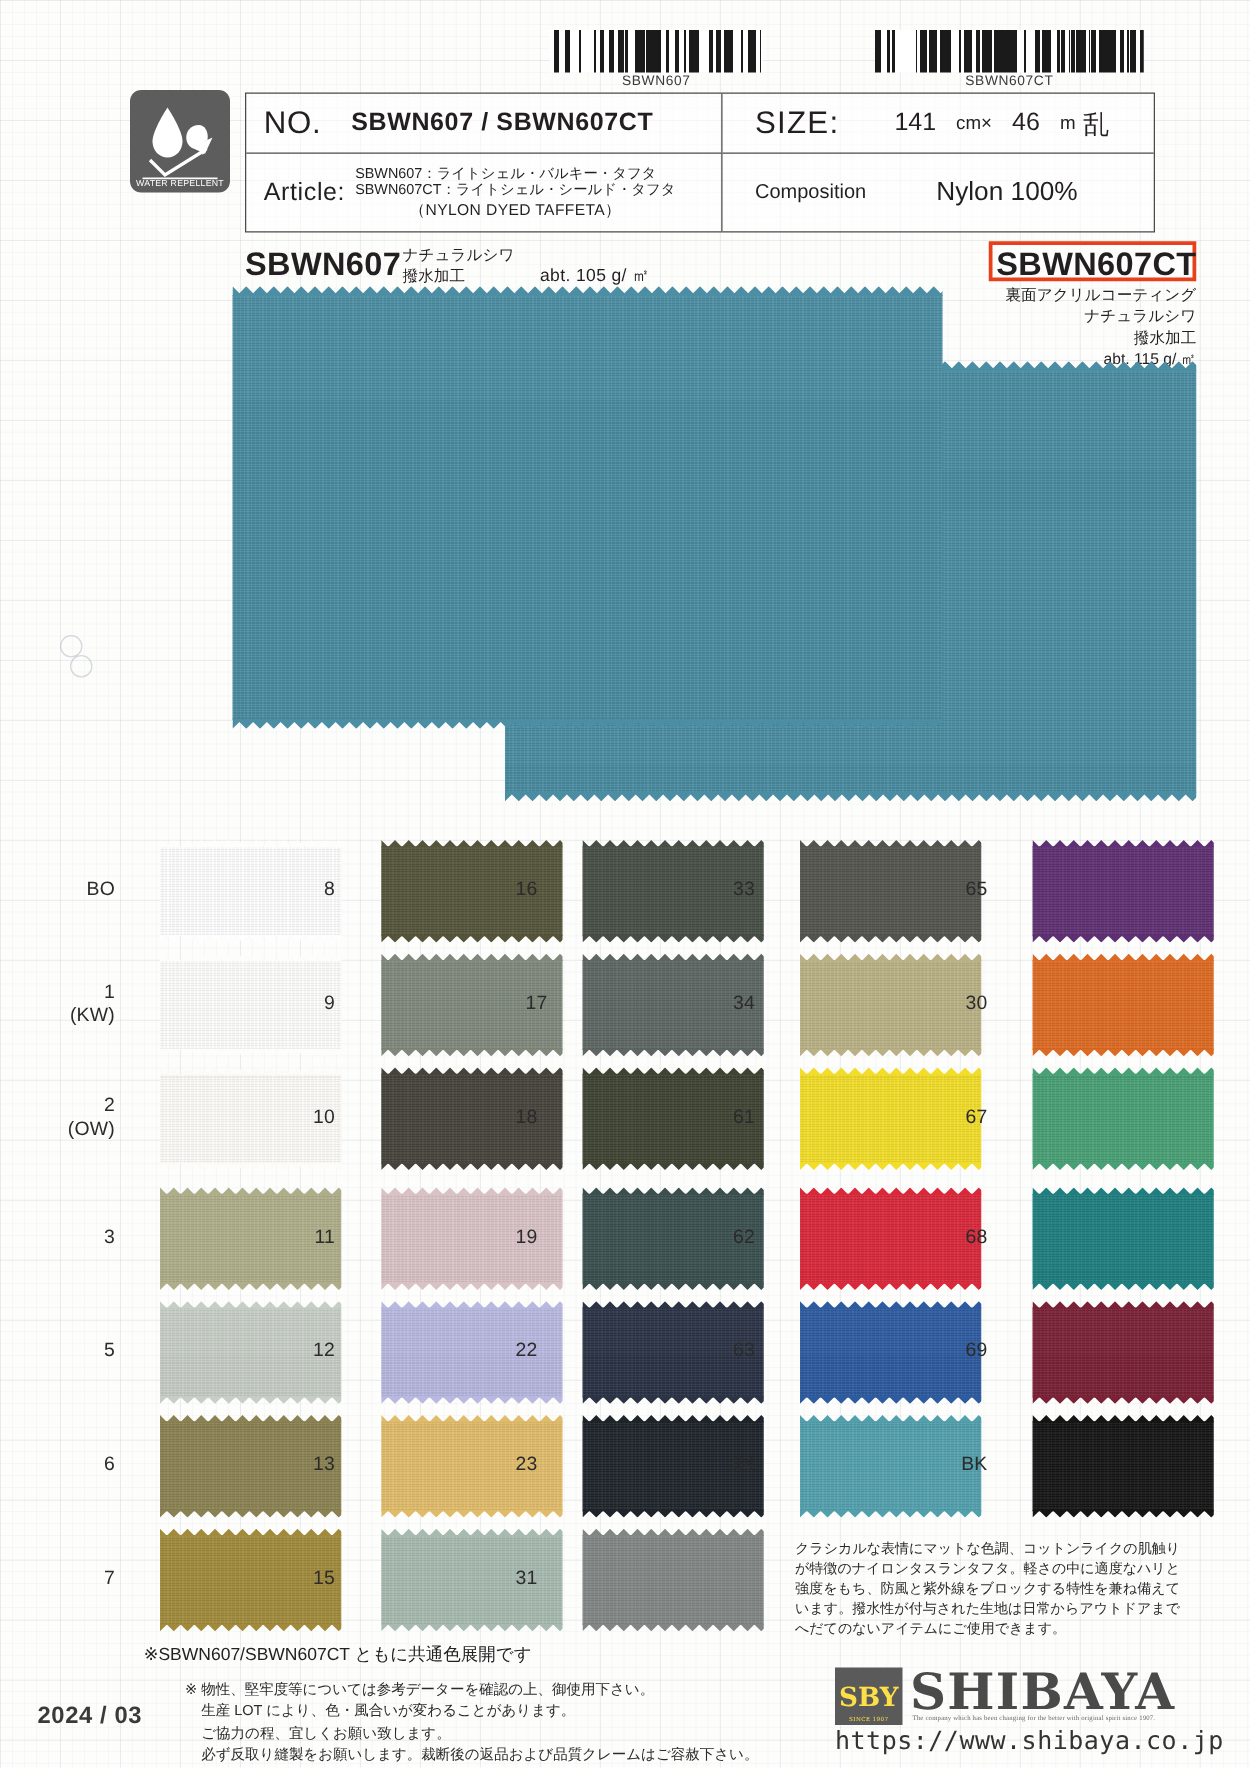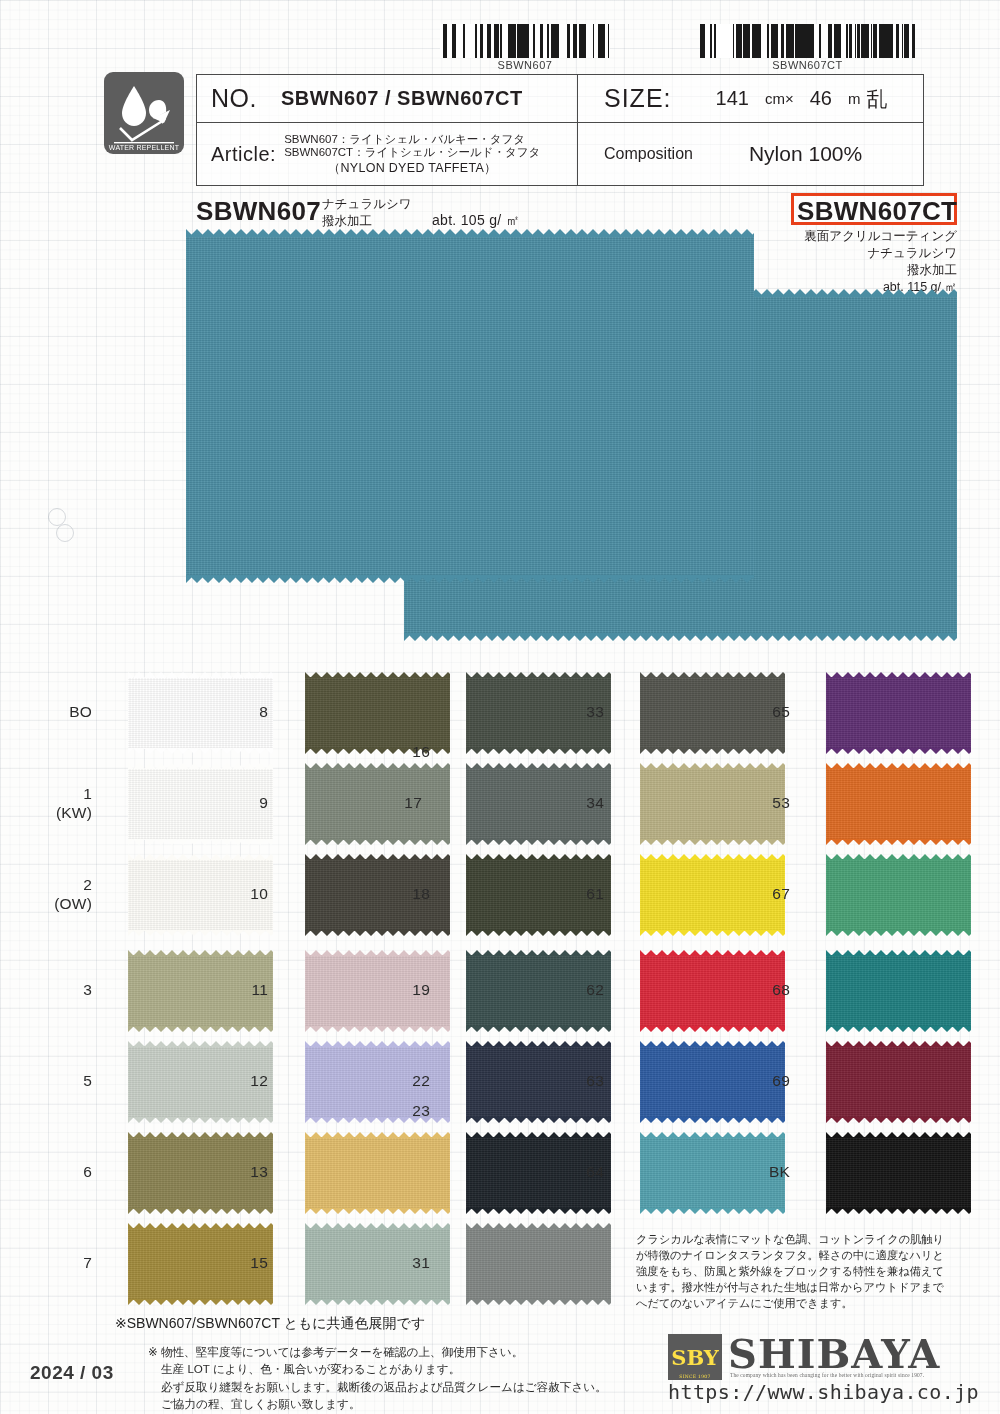--- a/index.html
+++ b/index.html
@@ -474,37 +474,37 @@
           <svg width="145" height="6" viewBox="0 0 145 6" preserveAspectRatio="none" style="position:absolute;left:0;top:0;display:block;">
             <path d="M0,0 L5.5,5.5 L11,0 L16.5,5.5 L22,0 L27.5,5.5 L33,0 L38.5,5.5 L44,0 L49.5,5.5 L55,0 L60.5,5.5 L66,0 L71.5,5.5 L77,0 L82.5,5.5 L88,0 L93.5,5.5 L99,0 L104.5,5.5 L110,0 L115.5,5.5 L121,0 L126.5,5.5 L132,0 L137.5,5.5 L143,0 L148.5,5.5 L154,0 L145,6 L0,6 Z" fill="#a7bab0"></path>
           </svg>
         </div>
         <div class="pink-b">
           <svg width="145" height="6" viewBox="0 0 145 6" preserveAspectRatio="none" style="position:absolute;left:0;top:0;display:block;">
             <path d="M0,6 L5.5,0.5 L11,6 L16.5,0.5 L22,6 L27.5,0.5 L33,6 L38.5,0.5 L44,6 L49.5,0.5 L55,6 L60.5,0.5 L66,6 L71.5,0.5 L77,6 L82.5,0.5 L88,6 L93.5,0.5 L99,6 L104.5,0.5 L110,6 L115.5,0.5 L121,6 L126.5,0.5 L132,6 L137.5,0.5 L143,6 L148.5,0.5 L154,6 L145,0 L0,0 Z" fill="#a7bab0"></path>
           </svg>
         </div>
       </div>
-      <div class="sw-label" style="left: 370px; width: 60px; top: 703px; margin-top: 40px;">
+      <div class="sw-label" style="left: 370px; width: 60px; top: 703px;">
         <div>16</div>
       </div>
       <div class="swatch" style="left: 466px; top: 677px;">
         <div class="face" style="background-color: rgb(71, 78, 69);"></div>
         <div class="pink-t">
           <svg width="145" height="6" viewBox="0 0 145 6" preserveAspectRatio="none" style="position:absolute;left:0;top:0;display:block;">
             <path d="M0,0 L5.5,5.5 L11,0 L16.5,5.5 L22,0 L27.5,5.5 L33,0 L38.5,5.5 L44,0 L49.5,5.5 L55,0 L60.5,5.5 L66,0 L71.5,5.5 L77,0 L82.5,5.5 L88,0 L93.5,5.5 L99,0 L104.5,5.5 L110,0 L115.5,5.5 L121,0 L126.5,5.5 L132,0 L137.5,5.5 L143,0 L148.5,5.5 L154,0 L145,6 L0,6 Z" fill="#474e45"></path>
           </svg>
         </div>
         <div class="pink-b">
           <svg width="145" height="6" viewBox="0 0 145 6" preserveAspectRatio="none" style="position:absolute;left:0;top:0;display:block;">
             <path d="M0,6 L5.5,0.5 L11,6 L16.5,0.5 L22,6 L27.5,0.5 L33,6 L38.5,0.5 L44,6 L49.5,0.5 L55,6 L60.5,0.5 L66,6 L71.5,0.5 L77,6 L82.5,0.5 L88,6 L93.5,0.5 L99,6 L104.5,0.5 L110,6 L115.5,0.5 L121,6 L126.5,0.5 L132,6 L137.5,0.5 L143,6 L148.5,0.5 L154,6 L145,0 L0,0 Z" fill="#474e45"></path>
           </svg>
         </div>
       </div>
-      <div class="sw-label" style="left: 362px; width: 60px; top: 794px;">
+      <div class="sw-label" style="left: 378px; width: 60px; top: 794px;">
         <div>17</div>
       </div>
       <div class="swatch" style="left: 466px; top: 768px;">
         <div class="face" style="background-color: rgb(93, 102, 99);"></div>
         <div class="pink-t">
           <svg width="145" height="6" viewBox="0 0 145 6" preserveAspectRatio="none" style="position:absolute;left:0;top:0;display:block;">
             <path d="M0,0 L5.5,5.5 L11,0 L16.5,5.5 L22,0 L27.5,5.5 L33,0 L38.5,5.5 L44,0 L49.5,5.5 L55,0 L60.5,5.5 L66,0 L71.5,5.5 L77,0 L82.5,5.5 L88,0 L93.5,5.5 L99,0 L104.5,5.5 L110,0 L115.5,5.5 L121,0 L126.5,5.5 L132,0 L137.5,5.5 L143,0 L148.5,5.5 L154,0 L145,6 L0,6 Z" fill="#5d6663"></path>
           </svg>
         </div>
         <div class="pink-b">
@@ -554,21 +554,21 @@
           <svg width="145" height="6" viewBox="0 0 145 6" preserveAspectRatio="none" style="position:absolute;left:0;top:0;display:block;">
             <path d="M0,0 L5.5,5.5 L11,0 L16.5,5.5 L22,0 L27.5,5.5 L33,0 L38.5,5.5 L44,0 L49.5,5.5 L55,0 L60.5,5.5 L66,0 L71.5,5.5 L77,0 L82.5,5.5 L88,0 L93.5,5.5 L99,0 L104.5,5.5 L110,0 L115.5,5.5 L121,0 L126.5,5.5 L132,0 L137.5,5.5 L143,0 L148.5,5.5 L154,0 L145,6 L0,6 Z" fill="#2b3345"></path>
           </svg>
         </div>
         <div class="pink-b">
           <svg width="145" height="6" viewBox="0 0 145 6" preserveAspectRatio="none" style="position:absolute;left:0;top:0;display:block;">
             <path d="M0,6 L5.5,0.5 L11,6 L16.5,0.5 L22,6 L27.5,0.5 L33,6 L38.5,0.5 L44,6 L49.5,0.5 L55,6 L60.5,0.5 L66,6 L71.5,0.5 L77,6 L82.5,0.5 L88,6 L93.5,0.5 L99,6 L104.5,0.5 L110,6 L115.5,0.5 L121,6 L126.5,0.5 L132,6 L137.5,0.5 L143,6 L148.5,0.5 L154,6 L145,0 L0,0 Z" fill="#2b3345"></path>
           </svg>
         </div>
       </div>
-      <div class="sw-label" style="left: 370px; width: 60px; top: 1102px;">
+      <div class="sw-label" style="left: 370px; width: 60px; top: 1163px;">
         <div>23</div>
       </div>
       <div class="swatch" style="left: 466px; top: 1137px;">
         <div class="face" style="background-color: rgb(30, 36, 42);"></div>
         <div class="pink-t">
           <svg width="145" height="6" viewBox="0 0 145 6" preserveAspectRatio="none" style="position:absolute;left:0;top:0;display:block;">
             <path d="M0,0 L5.5,5.5 L11,0 L16.5,5.5 L22,0 L27.5,5.5 L33,0 L38.5,5.5 L44,0 L49.5,5.5 L55,0 L60.5,5.5 L66,0 L71.5,5.5 L77,0 L82.5,5.5 L88,0 L93.5,5.5 L99,0 L104.5,5.5 L110,0 L115.5,5.5 L121,0 L126.5,5.5 L132,0 L137.5,5.5 L143,0 L148.5,5.5 L154,0 L145,6 L0,6 Z" fill="#1e242a"></path>
           </svg>
         </div>
         <div class="pink-b">
@@ -699,21 +699,21 @@
             <path d="M0,0 L5.5,5.5 L11,0 L16.5,5.5 L22,0 L27.5,5.5 L33,0 L38.5,5.5 L44,0 L49.5,5.5 L55,0 L60.5,5.5 L66,0 L71.5,5.5 L77,0 L82.5,5.5 L88,0 L93.5,5.5 L99,0 L104.5,5.5 L110,0 L115.5,5.5 L121,0 L126.5,5.5 L132,0 L137.5,5.5 L143,0 L148.5,5.5 L154,0 L145,6 L0,6 Z" fill="#5e2f72"></path>
           </svg>
         </div>
         <div class="pink-b">
           <svg width="145" height="6" viewBox="0 0 145 6" preserveAspectRatio="none" style="position:absolute;left:0;top:0;display:block;">
             <path d="M0,6 L5.5,0.5 L11,6 L16.5,0.5 L22,6 L27.5,0.5 L33,6 L38.5,0.5 L44,6 L49.5,0.5 L55,6 L60.5,0.5 L66,6 L71.5,0.5 L77,6 L82.5,0.5 L88,6 L93.5,0.5 L99,6 L104.5,0.5 L110,6 L115.5,0.5 L121,6 L126.5,0.5 L132,6 L137.5,0.5 L143,6 L148.5,0.5 L154,6 L145,0 L0,0 Z" fill="#5e2f72"></path>
           </svg>
         </div>
       </div>
       <div class="sw-label" style="left: 730px; width: 60px; top: 794px;">
-        <div>53</div>
+        <div>30</div>
       </div>
       <div class="swatch" style="left: 826px; top: 768px;">
         <div class="face" style="background-color: rgb(221, 106, 35);"></div>
         <div class="pink-t">
           <svg width="145" height="6" viewBox="0 0 145 6" preserveAspectRatio="none" style="position:absolute;left:0;top:0;display:block;">
             <path d="M0,0 L5.5,5.5 L11,0 L16.5,5.5 L22,0 L27.5,5.5 L33,0 L38.5,5.5 L44,0 L49.5,5.5 L55,0 L60.5,5.5 L66,0 L71.5,5.5 L77,0 L82.5,5.5 L88,0 L93.5,5.5 L99,0 L104.5,5.5 L110,0 L115.5,5.5 L121,0 L126.5,5.5 L132,0 L137.5,5.5 L143,0 L148.5,5.5 L154,0 L145,6 L0,6 Z" fill="#dd6a23"></path>
           </svg>
         </div>
         <div class="pink-b">
           <svg width="145" height="6" viewBox="0 0 145 6" preserveAspectRatio="none" style="position:absolute;left:0;top:0;display:block;">
@@ -786,22 +786,22 @@
         </div>
       </div>
     </div>
 
   <div class="abs" id="jp-block">クラシカルな表情にマットな色調、コットンライクの肌触りが特徴のナイロンタスランタフタ。軽さの中に適度なハリと強度をもち、防風と紫外線をブロックする特性を兼ね備えています。撥水性が付与された生地は日常からアウトドアまでへだてのないアイテムにご使用できます。</div>
 
   <div class="abs" id="common-note">※SBWN607/SBWN607CT ともに共通色展開です</div>
   <div class="abs" id="disclaimer">
     <div>※ 物性、堅牢度等については参考データーを確認の上、御使用下さい。</div>
     <div style="padding-left:13px;">生産 LOT により、色・風合いが変わることがあります。</div>
+    <div style="padding-left:13px;">ご協力の程、宜しくお願い致します。</div>
     <div style="padding-left:13px;">必ず反取り縫製をお願いします。裁断後の返品および品質クレームはご容赦下さい。</div>
-    <div style="padding-left:13px;">ご協力の程、宜しくお願い致します。</div>
   </div>
 
   <div class="abs" id="date">2024 / 03</div>
 
   <div class="abs" id="logo-wrap">
     <div id="logo-mark">
       <span>SBY</span>
       <span class="sub">SINCE 1907</span>
     </div>
     <div id="logo-word">SHIBAYA</div>

